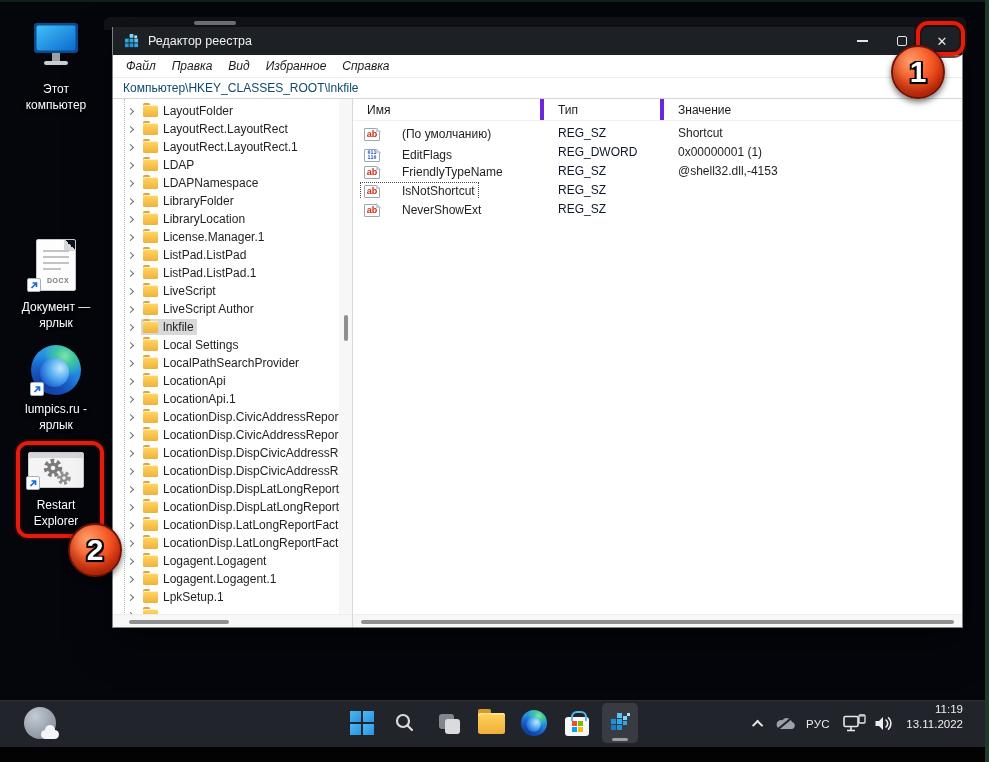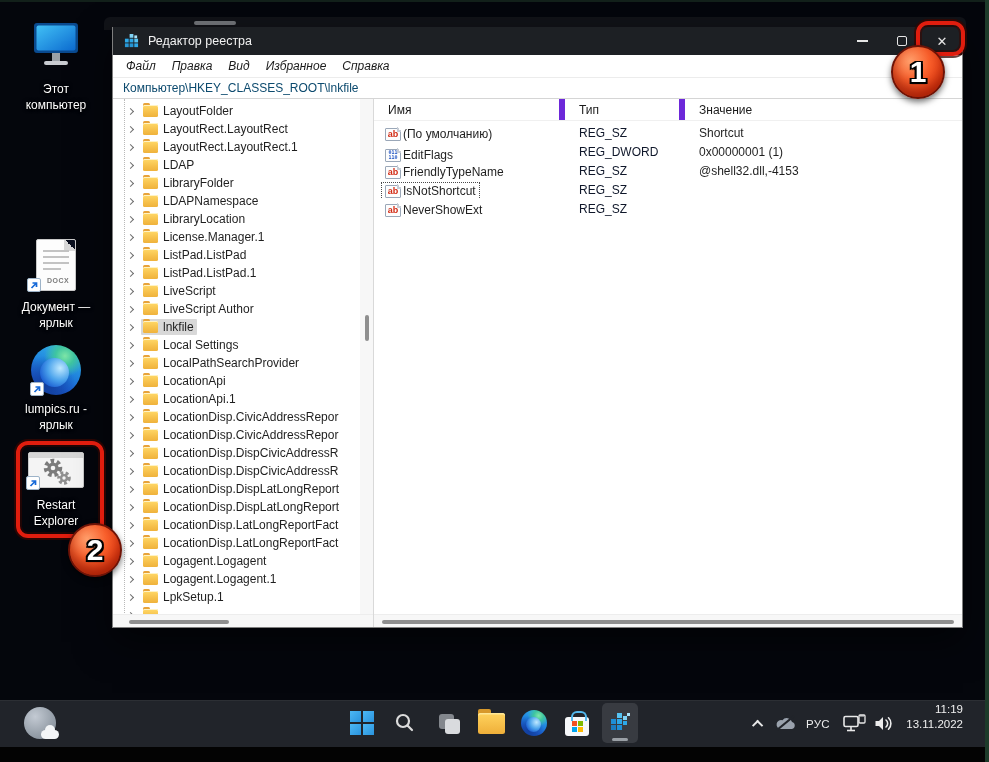--- a/index.html
+++ b/index.html
@@ -68,47 +68,47 @@
   .glyph-close { font-size:13px; line-height:1; }
 
   .menubar { height:23px; background:#fff; border-bottom:1px solid #ececec; display:flex; align-items:center; padding-left:5px; flex:none;font-style:italic; }
   .menu-item { font-size:12px; color:#1b1b1b; padding:0 8px; }
   .addressbar { height:21px; background:#fff; border-bottom:1px solid #d5d5d5; display:flex; align-items:center; padding-left:10px; flex:none; }
   .address-text { font-size:12px; color:#0c4a6e; }
 
   .wcontent { flex:1; display:flex; min-height:0; }
 
   
-  .treepane { position:relative; width:261px; flex:none; border-right:1px solid #d9d9d9; overflow:hidden; background:#fff;text-align:right; }
+  .treepane { position:relative; width:240px; flex:none; border-right:1px solid #d9d9d9; overflow:hidden; background:#fff;text-align:right; }
   .treerows { position:absolute; left:0; right:13px; top:3px; }
   .guide { position:absolute; left:11px; top:0; bottom:14px; border-left:1px dotted #b9b9b9; }
   .trow { height:18px; display:flex; align-items:center; padding-left:15px; white-space:nowrap; overflow:hidden; }
   .chev { width:5px; height:5px; border:solid #6f6f6f; border-width:0 1.4px 1.4px 0; transform:rotate(-45deg); margin-right:8px; flex:none; }
   .tsel { display:flex; align-items:center; gap:5px; padding:1px 3px 1px 2px; border-radius:1px; }
   .trow.selected .tsel { background:#d8d8d8; }
   .tfolder { position:relative; width:15px; height:12px; flex:none; }
   .tfolder::before { content:""; position:absolute; left:0; top:-2px; width:7px; height:4px; background:#e8a33a; border-radius:1.5px 1.5px 0 0; }
   .tfolder::after { content:""; position:absolute; inset:0; background:linear-gradient(180deg,#ffd868 0%,#f6c04a 60%,#efb23c 100%); border-radius:1.5px; box-shadow:inset 0 1px 0 #fff3c4; }
   .tlabel { font-size:12px; color:#1f1f1f; }
   .vscroll { position:absolute; right:0; top:0; bottom:13px; width:13px; background:#f7f7f7; }
   .vthumb { position:absolute; left:4.5px; width:4px; height:26px; background:#8f8f8f; border-radius:2px; top:216px; }
   .hscroll { position:absolute; left:0; right:0; bottom:0; height:13px; background:#f7f7f7; border-top:1px solid #ededed; }
   .hthumb { position:absolute; top:4.5px; height:4px; background:#8f8f8f; border-radius:2px; }
 
   
   .listpane { position:relative; flex:1; background:#fff; overflow:hidden; }
   .lhead { display:flex; height:22px; align-items:center; border-bottom:1px solid #f0f0f0; }
-  .hcol { font-size:12px; color:#1b1b1b; padding-left:14px; height:100%; display:flex; align-items:center; border-right:6px solid #6d28d9; }
+  .hcol { font-size:12px; color:#1b1b1b; padding-left:14px; height:100%; display:flex; align-items:center; border-right:4px solid #6d28d9; }
   .hcol:nth-child(1){ width:191px; flex:none; }
   .hcol:nth-child(2){ width:120px; flex:none; }
   .hcol:nth-child(3){ flex:1; border-right:none; }
   .lrows { margin-top:2px; }
   .lrow { display:flex; height:19px; align-items:center; }
   .lname { width:191px; flex:none; padding-left:8px; overflow:hidden; white-space:nowrap; }
-  .focuswrap { display:inline-flex; align-items:center; gap:2px; padding:1px 3px; }
+  .focuswrap { display:inline-flex; align-items:center; gap:22px; padding:1px 3px; }
   .focuswrap.focused { outline:1px dotted #4a4a4a; }
   .vicon { position:relative; width:16px; height:13px; border:1px solid #9aa7b8; background:#fdfdfd; flex:none;
     display:flex; align-items:center; justify-content:center; border-radius:1px; }
   .vicon::after { content:""; position:absolute; right:-2px; top:-2px; width:5px; height:5px;
     background:linear-gradient(225deg,#fff 50%, #c7cdd6 50%); }
   .icon-string-icon::before { content:"ab"; font-size:9px; font-weight:bold; color:#d22b14; line-height:1; }
   .icon-dword-icon::before { content:"011\A 110"; white-space:pre; font-family:"DejaVu Sans Mono", monospace;
     font-size:5px; line-height:5px; color:#2457c5; font-weight:bold; }
   .vname { font-size:12px; color:#1f1f1f; }
   .ltype { width:120px; flex:none; padding-left:14px; font-size:12px; color:#0f172a; }
@@ -320,29 +320,29 @@
               <span class="tsel">
                 <span class="tfolder"></span>
                 <span class="tlabel">LDAP</span>
               </span>
             </div>
 
             <div class="trow">
               <span class="chev"></span>
               <span class="tsel">
                 <span class="tfolder"></span>
+                <span class="tlabel">LDAPNamespace</span>
+              </span>
+            </div>
+
+            <div class="trow">
+              <span class="chev"></span>
+              <span class="tsel">
+                <span class="tfolder"></span>
                 <span class="tlabel">LibraryFolder</span>
-              </span>
-            </div>
-
-            <div class="trow">
-              <span class="chev"></span>
-              <span class="tsel">
-                <span class="tfolder"></span>
-                <span class="tlabel">LDAPNamespace</span>
               </span>
             </div>
 
             <div class="trow">
               <span class="chev"></span>
               <span class="tsel">
                 <span class="tfolder"></span>
                 <span class="tlabel">LibraryLocation</span>
               </span>
             </div>

